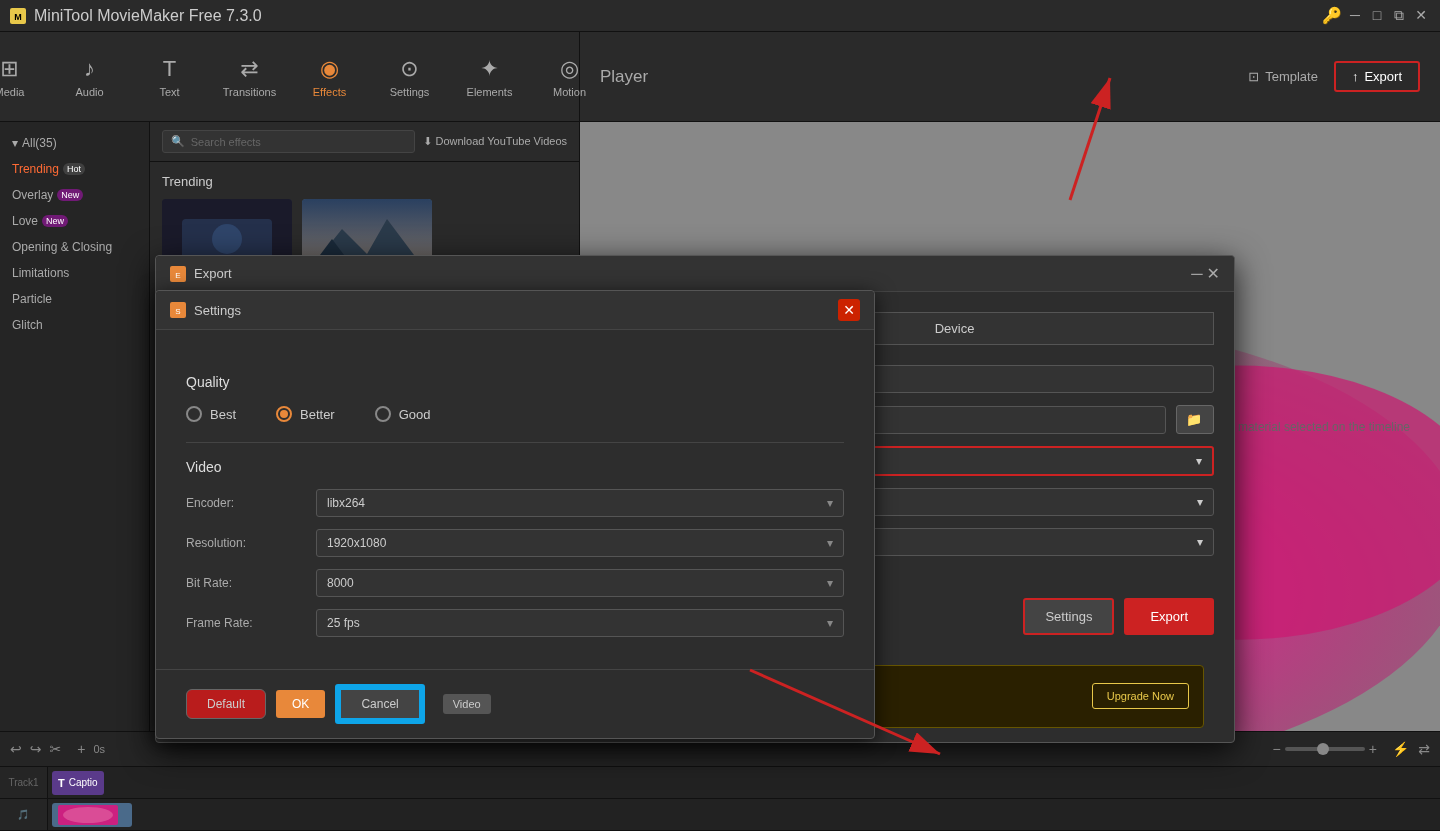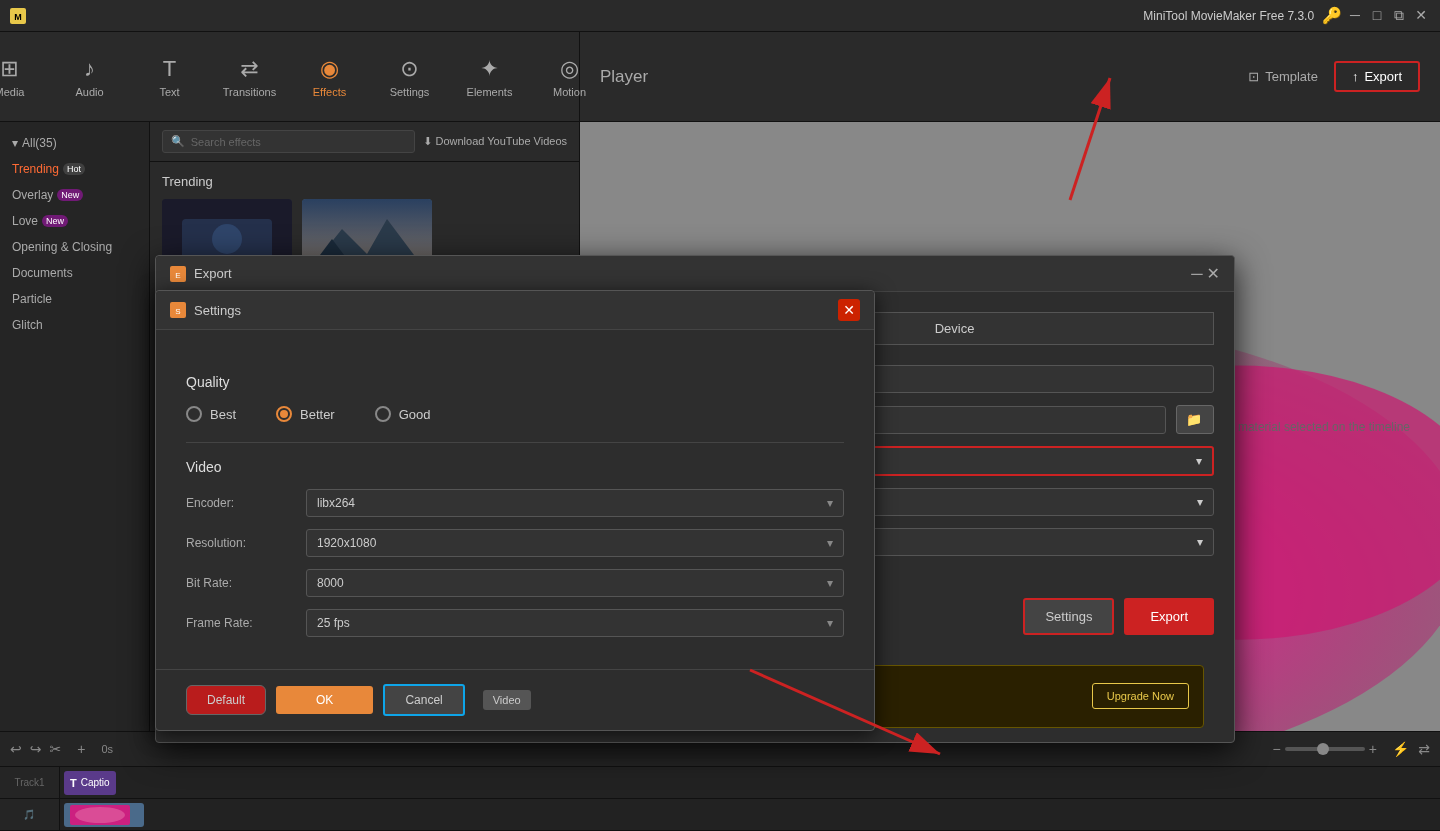--- a/index.html
+++ b/index.html
@@ -10,21 +10,21 @@
       background: #2a2a2a;
       height: 32px;
       display: flex;
       align-items: center;
       padding: 0 10px;
       gap: 8px;
       border-bottom: 1px solid #111;
       position: relative;
     }
     #titlebar .app-icon { width: 16px; height: 16px; background: #e8c84a; border-radius: 2px; display: flex; align-items: center; justify-content: center; font-size: 9px; color: #000; font-weight: bold; }
-    #titlebar .title { font-size: 12px; color: #ccc; flex: 1; text-align: right; }
+    #titlebar .title { font-size: 16px; color: #ccc; flex: 1; }
     #titlebar .win-controls { display: flex; gap: 4px; margin-left: auto; }
     #titlebar .win-btn { width: 18px; height: 18px; border: none; background: transparent; color: #aaa; cursor: pointer; font-size: 14px; display: flex; align-items: center; justify-content: center; }
     #titlebar .key-icon { color: #e8c84a; font-size: 16px; }
 
     
     #toolbar {
       background: #2a2a2a;
       height: 90px;
       display: flex;
       align-items: center;
@@ -160,21 +160,21 @@
       display: flex; align-items: center; gap: 8px;
       padding: 4px 10px; background: #252525; border-bottom: 1px solid #111;
       height: 36px;
     }
     .timeline-btn { background: none; border: none; color: #888; cursor: pointer; font-size: 14px; }
     .zoom-control { display: flex; align-items: center; gap: 4px; margin-left: auto; }
     .zoom-minus, .zoom-plus { background: none; border: none; color: #888; cursor: pointer; font-size: 14px; }
     .zoom-slider { width: 80px; height: 4px; background: #555; border-radius: 2px; position: relative; cursor: pointer; }
     .zoom-slider-thumb { width: 12px; height: 12px; background: #888; border-radius: 50%; position: absolute; top: -4px; left: 40%; }
     .timeline-tracks { flex: 1; display: flex; }
-    .track-labels { width: 60px; background: #252525; border-right: 1px solid #111; display: flex; flex-direction: column; }
+    .track-labels { width: 48px; background: #252525; border-right: 1px solid #111; display: flex; flex-direction: column; }
     .track-label { height: 32px; display: flex; align-items: center; justify-content: center; font-size: 10px; color: #666; border-bottom: 1px solid #111; }
     .track-content { flex: 1; position: relative; }
     .track-row { height: 32px; border-bottom: 1px solid #111; display: flex; align-items: center; padding: 0 4px; gap: 4px; }
     .track-clip { height: 24px; background: #4a6a9a; border-radius: 3px; display: flex; align-items: center; padding: 0 6px; font-size: 10px; color: #fff; }
     .track-clip-caption { background: #5a3a8a; display: flex; align-items: center; gap: 4px; }
     .track-clip-caption .T { font-weight: bold; font-size: 11px; }
 
     
     #export-dialog {
       position: absolute;
@@ -219,35 +219,35 @@
     }
     .settings-content { padding: 20px 30px; }
     .settings-section-title { font-size: 14px; color: #ddd; margin-bottom: 16px; margin-top: 24px; }
     .radio-group { display: flex; gap: 40px; margin-bottom: 20px; }
     .radio-item { display: flex; align-items: center; gap: 8px; font-size: 13px; color: #ccc; }
     .radio-outer { width: 16px; height: 16px; border-radius: 50%; border: 2px solid #888; display: flex; align-items: center; justify-content: center; }
     .radio-outer.selected { border-color: #e8883a; }
     .radio-inner { width: 8px; height: 8px; border-radius: 50%; background: #e8883a; }
     .divider { border: none; border-top: 1px solid #444; margin: 8px 0 16px 0; }
     .settings-video-title { font-size: 14px; color: #ddd; margin-bottom: 14px; }
-    .field-row { display: flex; align-items: center; margin-bottom: 12px; }
+    .field-row { display: flex; align-items: center; margin-bottom: 12px; gap: 10px; }
     .field-label { width: 120px; font-size: 12px; color: #aaa; }
     .field-select {
       flex: 1; background: #333; border: 1px solid #555; color: #ccc;
       padding: 6px 10px; border-radius: 3px; font-size: 12px;
       display: flex; align-items: center; justify-content: space-between; cursor: pointer;
     }
     .field-select .chevron { color: #888; }
     .settings-footer {
       display: flex; align-items: center; gap: 10px;
       padding: 14px 30px; border-top: 1px solid #444;
     }
     .btn-default { background: #b91c1c; border: 1px solid #666; color: #ccc; padding: 7px 20px; border-radius: 6px; cursor: pointer; font-size: 12px; }
-    .btn-ok { background: #e8883a; border: none; color: #fff; padding: 7px 40px; border-radius: 3px; cursor: pointer; font-size: 12px; }
-    .btn-cancel { background: #444; border: 2px solid #0ea5e9; color: #ccc; padding: 7px 20px; border-radius: 3px; cursor: pointer; font-size: 12px; }
+    .btn-ok { background: #e8883a; border: none; color: #fff; padding: 7px 16px; border-radius: 3px; cursor: pointer; font-size: 12px; }
+    .btn-cancel { background: #444; border: 6px solid #0ea5e9; color: #ccc; padding: 7px 20px; border-radius: 3px; cursor: pointer; font-size: 12px; }
 
     
     .limitation-notice {
       margin: 10px 30px 14px 30px;
       background: #2a2000;
       border: 1px solid #665500;
       border-radius: 4px;
       padding: 10px 14px;
       display: flex; align-items: flex-start; gap: 10px;
     }
@@ -386,21 +386,21 @@
       <span class="badge-new">New</span>
     </div>
     <div class="sidebar-section">
       <span>Love</span>
       <span class="badge-new">New</span>
     </div>
     <div class="sidebar-section">
       <span>Opening &amp; Closing</span>
     </div>
     <div class="sidebar-section">
-      <span>Documents</span>
+      <span>Limitations</span>
     </div>
     <div class="sidebar-section">
       <span>Particle</span>
     </div>
     <div class="sidebar-section">
       <span>Glitch</span>
     </div>
   </div>
 
   <div id="effects-panel">
@@ -462,21 +462,21 @@
     </div>
   </div>
 </div>
 
 <div id="timeline">
   <div class="timeline-toolbar">
     <button class="timeline-btn">↩</button>
     <button class="timeline-btn">↪</button>
     <button class="timeline-btn">✂</button>
     <button class="timeline-btn" style="margin-left:8px;">+</button>
-    <span style="color:#888;font-size:11px;margin-left:8px;">0s</span>
+    <span style="color:#888;font-size:11px;margin-left:0;">0s</span>
     <div class="zoom-control">
       <button class="zoom-minus">−</button>
       <div class="zoom-slider">
         <div class="zoom-slider-thumb"></div>
       </div>
       <button class="zoom-plus">+</button>
     </div>
     <button class="timeline-btn" style="margin-left:8px;">⚡</button>
     <button class="timeline-btn">⇄</button>
   </div>

